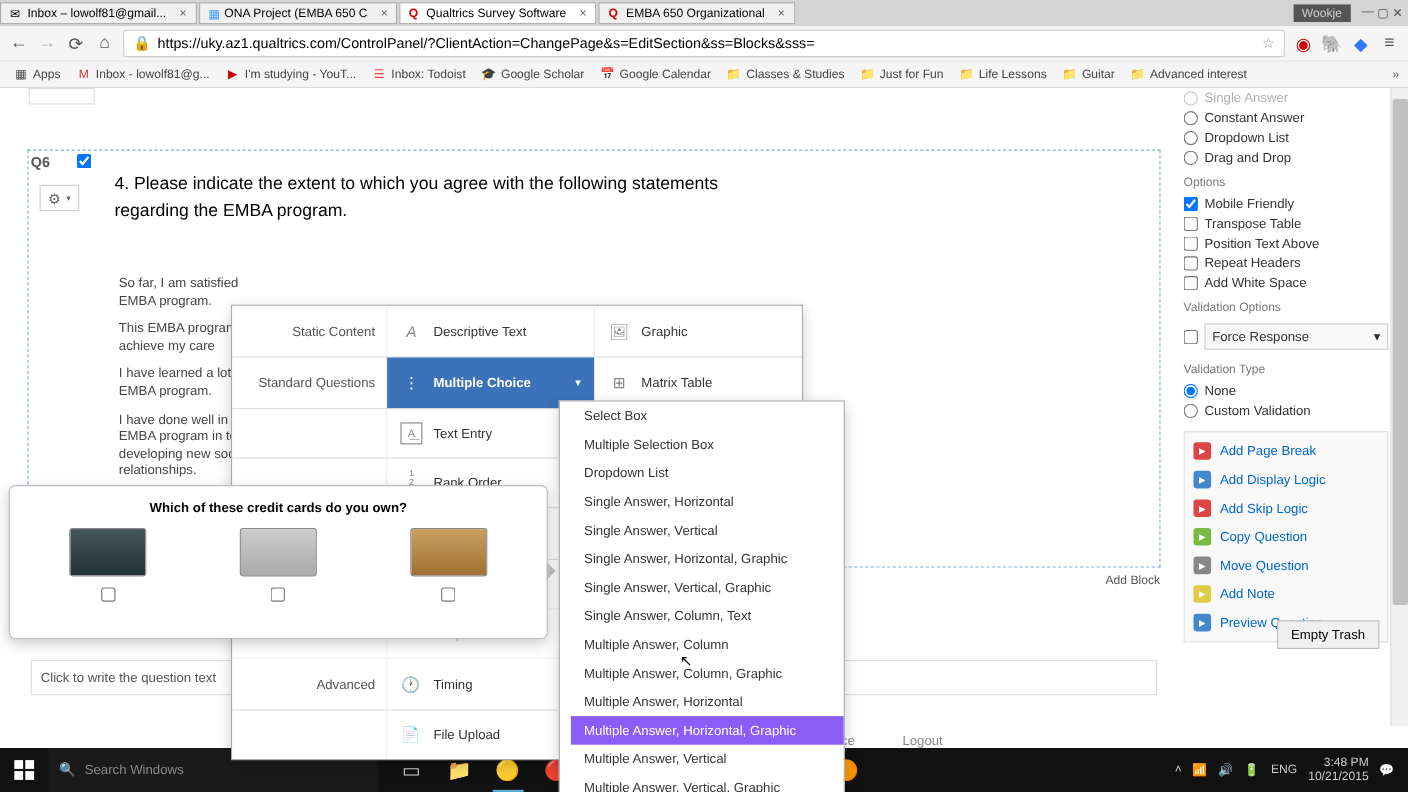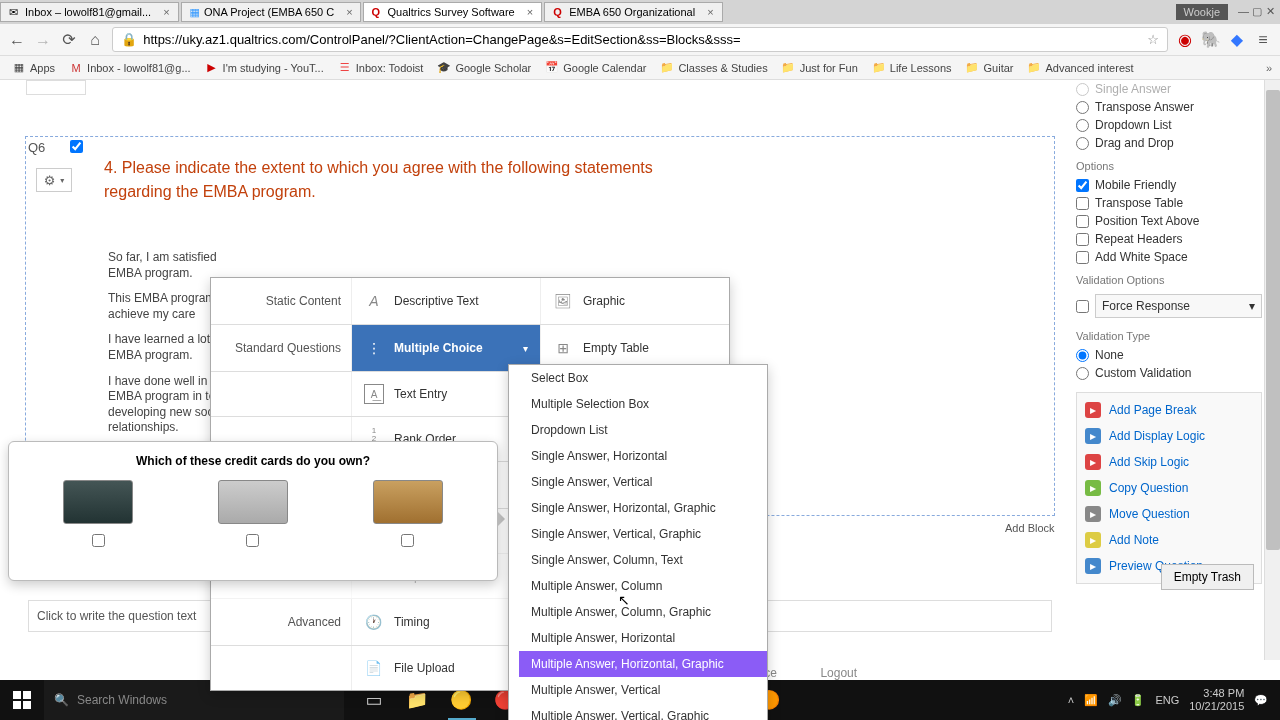--- a/index.html
+++ b/index.html
@@ -24,28 +24,28 @@
 .bookmarks { height: 24px; background: #f5f5f5; display: flex; align-items: center; padding: 0 8px; gap: 6px; font-size: 11px; border-bottom: 1px solid #ddd; }
 .bm { display: flex; align-items: center; gap: 4px; color: #444; padding: 2px 4px; cursor: pointer; white-space: nowrap; }
 .bm-icon { width: 14px; height: 14px; display: inline-flex; align-items: center; justify-content: center; }
 .folder-i { color: #f0c060; }
 
 
 .content { position: relative; height: 580px; background: #fff; }
 .scrollbar-main { position: absolute; right: 0; top: 0; width: 16px; height: 100%; background: #f0f0f0; border-left: 1px solid #ddd; }
 .scroll-thumb { position: absolute; left: 1px; width: 14px; background: #c0c0c0; border-radius: 2px; }
 
-.q-label { position: absolute; left: 28px; top: 60px; font-size: 13px; font-weight: normal; color: #555; }
+.q-label { position: absolute; left: 28px; top: 60px; font-size: 13px; font-weight: bold; color: #555; }
 .q-check { position: absolute; left: 70px; top: 60px; }
 .gear-btn { position: absolute; left: 36px; top: 88px; width: 36px; height: 24px; border: 1px solid #ccc; background: #fff; display: flex; align-items: center; justify-content: center; gap: 2px; cursor: pointer; font-size: 13px; color: #666; }
 .gear-btn::after{content:"▾"; font-size:8px; margin-left:3px;}
 
 .q-block { position: absolute; left: 25px; top: 56px; width: 1030px; border: 1px dashed #88aadd; min-height: 380px; }
 .q-prev-img { position:absolute; left:26px; top:0; width:60px; height:15px; border:1px solid #ddd; }
-.q-text { position: absolute; left: 104px; top: 76px; width: 600px; font-size: 16px; color: #c2410c; line-height: 1.5; }
+.q-text { position: absolute; left: 104px; top: 76px; width: 600px; font-size: 16px; color: #000000; line-height: 1.5; }
 .q-rows { position: absolute; left: 108px; top: 170px; font-size: 12px; color: #444; width: 130px; }
 .q-row { margin-bottom: 10px; line-height: 1.3; }
 
 .addblock { position: absolute; left: 1005px; top: 442px; font-size: 11px; color: #555; cursor:pointer; }
 
 
 .picker { position: absolute; left: 210px; top: 197px; width: 520px; background: #fff; border: 1px solid #aaa; box-shadow: 0 4px 12px rgba(0,0,0,.2); z-index: 50; }
 .picker-row { display: flex; border-bottom: 1px solid #ddd; }
 .picker-label { width: 140px; padding: 16px 10px; font-size: 12px; color: #555; text-align: right; }
 .picker-cells { flex: 1; display: flex; }
@@ -228,21 +228,21 @@
     <div class="picker-row">
       <div class="picker-label">Standard Questions</div>
       <div class="picker-cells">
         <div class="picker-cell selected">
             <span class="pc-icon">⋮</span>
             <span style="font-weight:bold">Multiple Choice</span>
             <span class="dd-arrow">▾</span>
           </div>
         <div class="picker-cell">
             <span class="pc-icon">⊞</span>
-            <span>Empty Table</span>
+            <span>Matrix Table</span>
           </div>
       </div>
     </div>
     <div class="picker-row">
       <div class="picker-label"></div>
       <div class="picker-cells">
         <div class="picker-cell">
             <span class="pc-icon" style="border:1px solid #888;font-size:10px;padding:0 2px">A͟</span>
             <span>Text Entry</span>
           </div>
@@ -344,21 +344,21 @@
     <div class="pp-arrow"></div>
   </div>
 
   <div class="right-panel">
     <div class="rp-opt" style="opacity:.4">
         <input type="radio" name="ans" style="">
         <span>Single Answer</span>
       </div>
     <div class="rp-opt">
         <input type="radio" name="ans" style="">
-        <span>Transpose Answer</span>
+        <span>Constant Answer</span>
       </div>
     <div class="rp-opt">
         <input type="radio" name="ans" style="">
         <span>Dropdown List</span>
       </div>
     <div class="rp-opt">
         <input type="radio" name="ans" style="">
         <span>Drag and Drop</span>
       </div>
 

